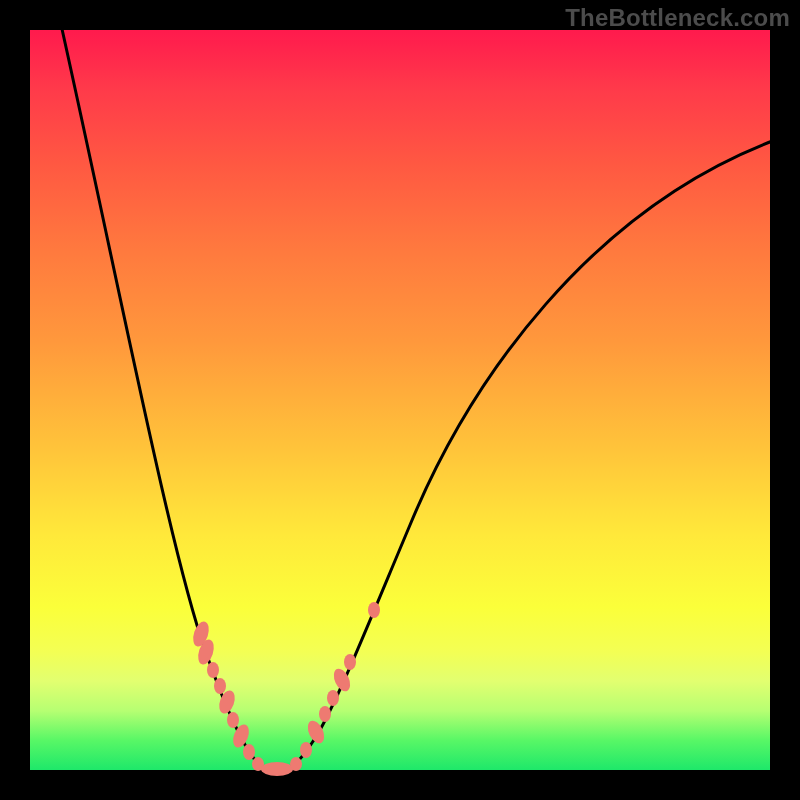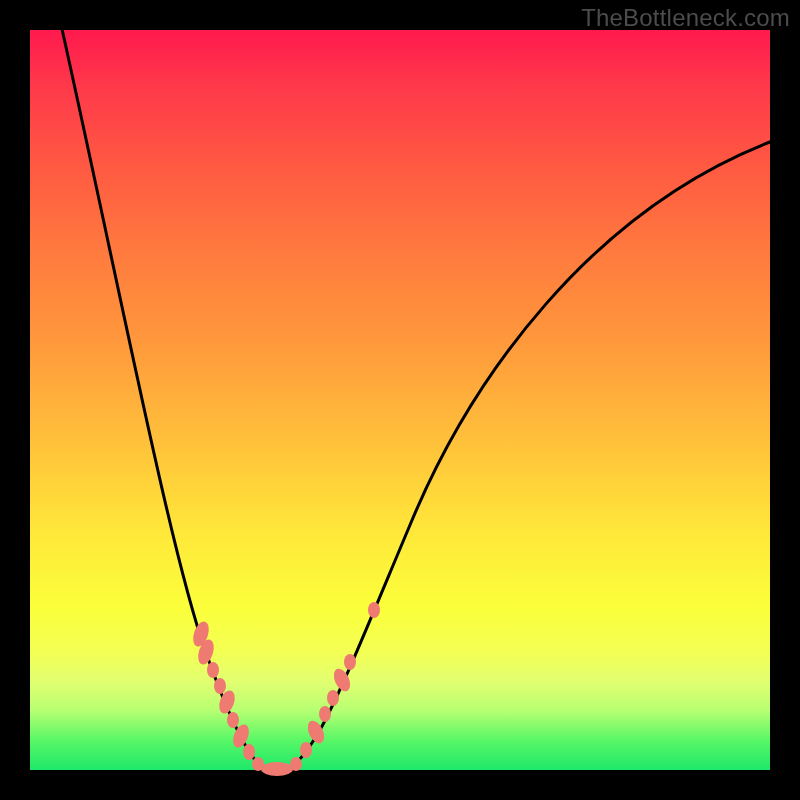--- a/index.html
+++ b/index.html
@@ -42,21 +42,21 @@
       #58f766 96%,
       #1ee86a 100%
     );
   }
   .watermark {
     position: absolute;
     top: 4px;
     right: 10px;
     color: #4c4c4c;
     font-size: 24px;
-    font-weight: 400;
+    font-weight: 700;
     letter-spacing: 0.2px;
     user-select: none;
     text-align: right;
   }
   svg.curve-layer {
     position: absolute;
     left: 0;
     top: 0;
     width: 740px;
     height: 740px;

